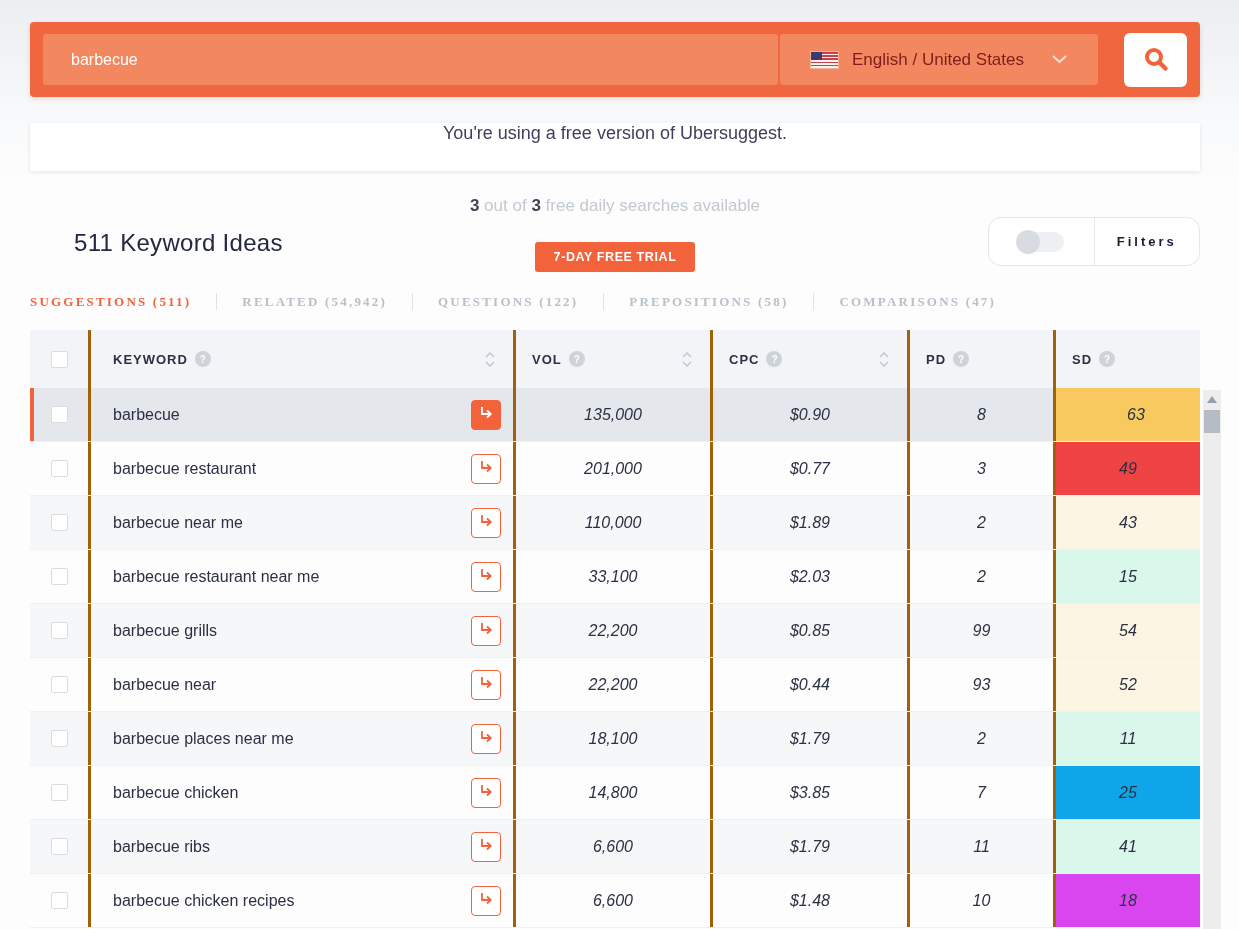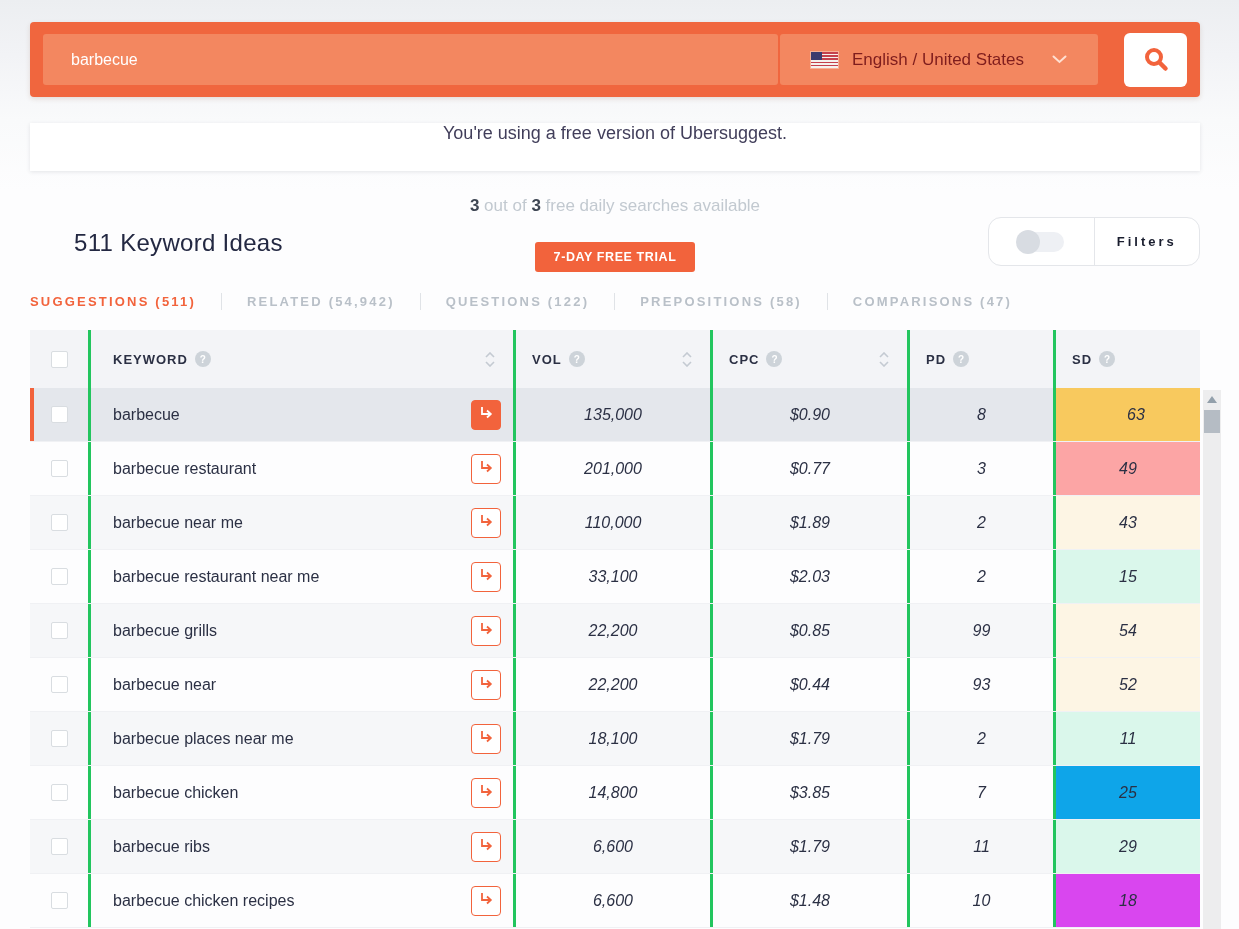--- a/index.html
+++ b/index.html
@@ -38,31 +38,31 @@
   .results-title { left:30px; top:229px; font-size:24px; color:#232842; letter-spacing:.3px;margin-left:44px; }
   .filters-box { left:988px; top:217px; width:212px; height:49px; background:#fff; border:1px solid #e4e6ea; border-radius:13px; display:flex; align-items:stretch; }
   .toggle-half { flex:1; display:flex; align-items:center; justify-content:center; border-right:1px solid #e4e6ea; cursor:pointer; }
   .toggle-track { width:46px; height:20px; border-radius:10px; background:#eef0f4; position:relative; }
   .toggle-knob { position:absolute; left:-2px; top:-2px; width:24px; height:24px; border-radius:50%; background:#d8dce2; }
   .filters-half { flex:1; display:flex; align-items:center; justify-content:center; cursor:pointer; }
   .filters-label { font-size:13px; font-weight:700; letter-spacing:3px; color:#191d2e; }
 
   
   .tabs { left:30px; top:293px; display:flex; align-items:center; }
-  .tab { font-size:13px; font-weight:700; letter-spacing:2.2px; color:#b9c0c8; padding:0 25px; border-right:1px solid #e0e3e7; cursor:pointer; line-height:17px; }
+  .tab { font-size:13px; font-weight:700; letter-spacing:2.2px; color:#b9c0c8; padding:0 25px; border-right:1px solid #e0e3e7; cursor:pointer; line-height:17px;font-family:Liberation Serif, serif; }
   .tab:first-child { padding-left:0; }
   .tab:last-child { border-right:none; }
   .tab.active { color:#f2633c; }
 
   
   .table { left:30px; top:330px; width:1170px; }
   .grid { display:grid; grid-template-columns:58px 425px 197px 197px 146px 147px; }
   .thead { height:58px; }
   .thead .cell { background:#f3f4f7; display:flex; align-items:center; }
-  .cell + .cell { border-left:3px solid #22c55e; }
+  .cell + .cell { border-left:3px solid #a16207; }
   .th-label { font-size:13px; font-weight:700; letter-spacing:1px; color:#2b3044; }
   .pad { padding-left:16px; }
   .pad-kw { padding-left:22px; }
   .q-icon { width:16px; height:16px; border-radius:50%; background:#cdd3d9; color:#fff; font-size:10px; font-weight:700; display:inline-flex; align-items:center; justify-content:center; margin-left:7px; }
   .q-icon::after { content:"?"; }
   .sort { margin-left:auto; margin-right:18px; display:flex; flex-direction:column; gap:3px; cursor:pointer; }
   .checkbox { width:17px; height:17px; background:#ffffff; border:1px solid #d9dde1; border-radius:2px; display:inline-block; cursor:pointer; }
   .c-check { justify-content:center; display:flex; align-items:center; }
 
   .row { height:54px; position:relative; border-bottom:1px solid #f0f1f4; }
@@ -214,21 +214,21 @@
         <span class="arrow-btn">
             <span><svg width="16" height="16" viewBox="0 0 16 16">
                 <path d="M4 2 V9 H12" fill="none" stroke="currentColor" stroke-width="1.8"></path>
                 <path d="M9 5.5 L12.8 9 L9 12.5" fill="none" stroke="currentColor" stroke-width="1.8"></path>
               </svg></span>
           </span>
         </div>
       <div class="cell c-num">201,000</div>
       <div class="cell c-num">$0.77</div>
       <div class="cell c-num">3</div>
-      <div class="cell c-num" style="background-color: #fca5a5;">49</div>
+      <div class="cell c-num" style="background-color: #ef4444;">49</div>
     </div>
 
     <div class="grid row">
       <div class="cell c-check">
           <span class="checkbox"></span>
         </div>
       <div class="cell">
           <span class="kw-text">barbecue near me</span>
         <span class="arrow-btn">
             <span><svg width="16" height="16" viewBox="0 0 16 16">
@@ -347,21 +347,21 @@
         <span class="arrow-btn">
             <span><svg width="16" height="16" viewBox="0 0 16 16">
                 <path d="M4 2 V9 H12" fill="none" stroke="currentColor" stroke-width="1.8"></path>
                 <path d="M9 5.5 L12.8 9 L9 12.5" fill="none" stroke="currentColor" stroke-width="1.8"></path>
               </svg></span>
           </span>
         </div>
       <div class="cell c-num">6,600</div>
       <div class="cell c-num">$1.79</div>
       <div class="cell c-num">11</div>
-      <div class="cell c-num" style="background-color: rgb(218, 247, 235);">29</div>
+      <div class="cell c-num" style="background-color: rgb(218, 247, 235);">41</div>
     </div>
 
     <div class="grid row">
       <div class="cell c-check">
           <span class="checkbox"></span>
         </div>
       <div class="cell">
           <span class="kw-text">barbecue chicken recipes</span>
         <span class="arrow-btn">
             <span><svg width="16" height="16" viewBox="0 0 16 16">

